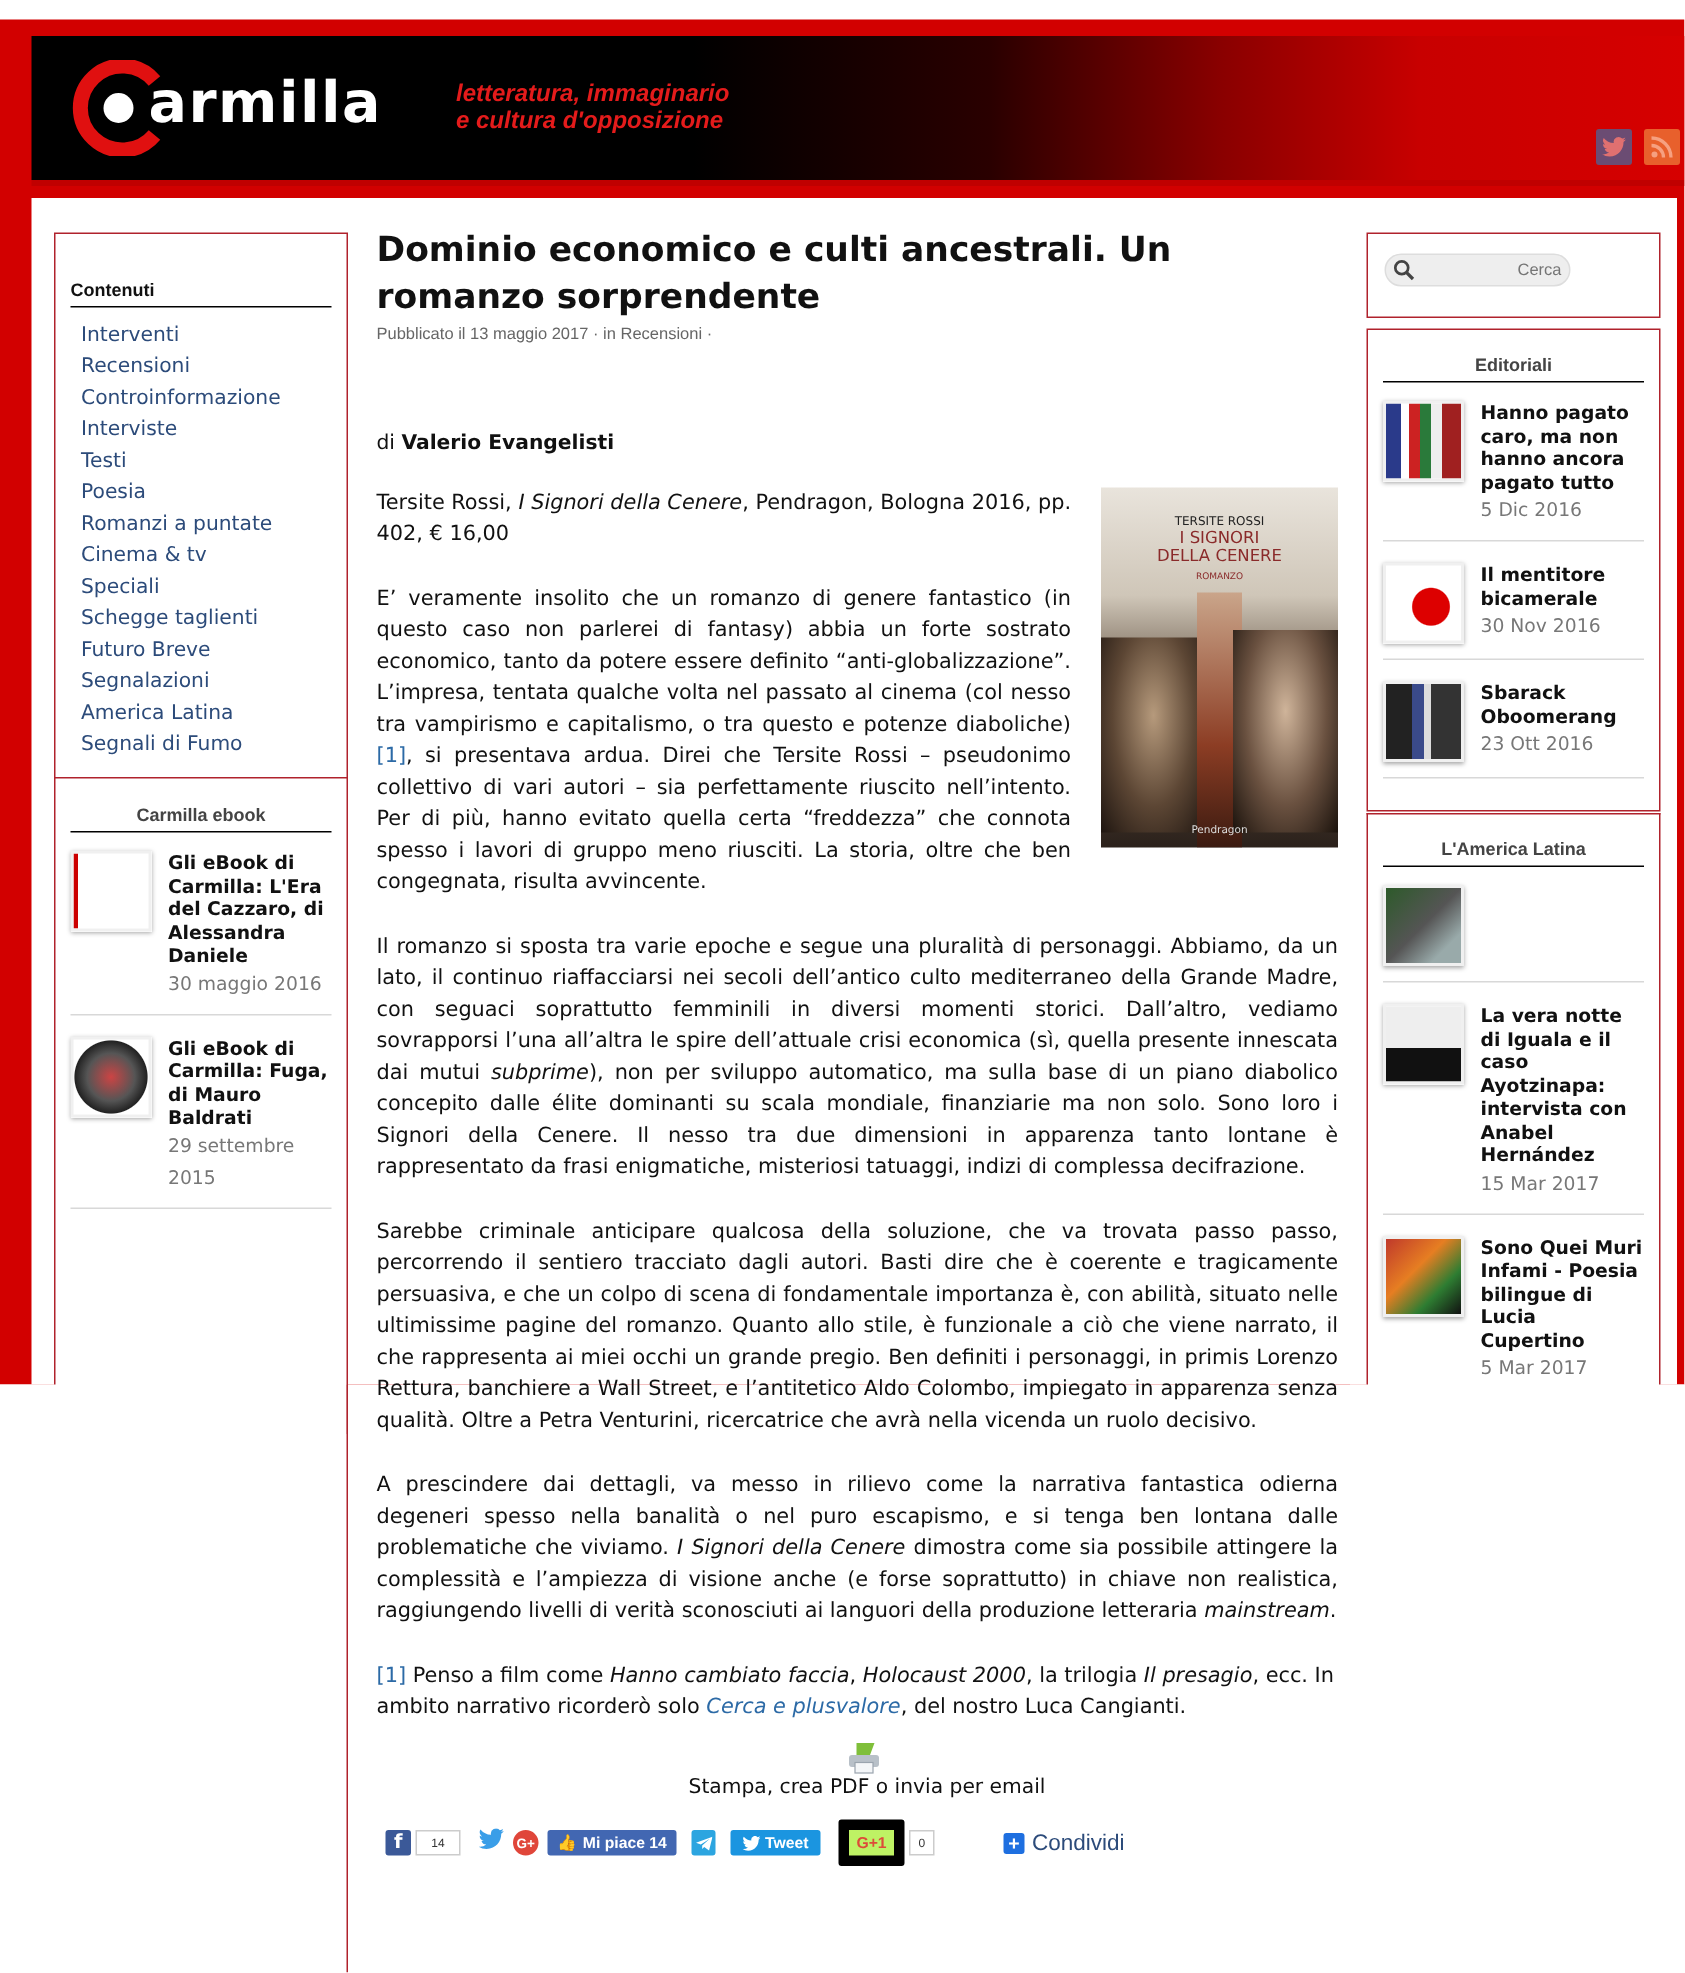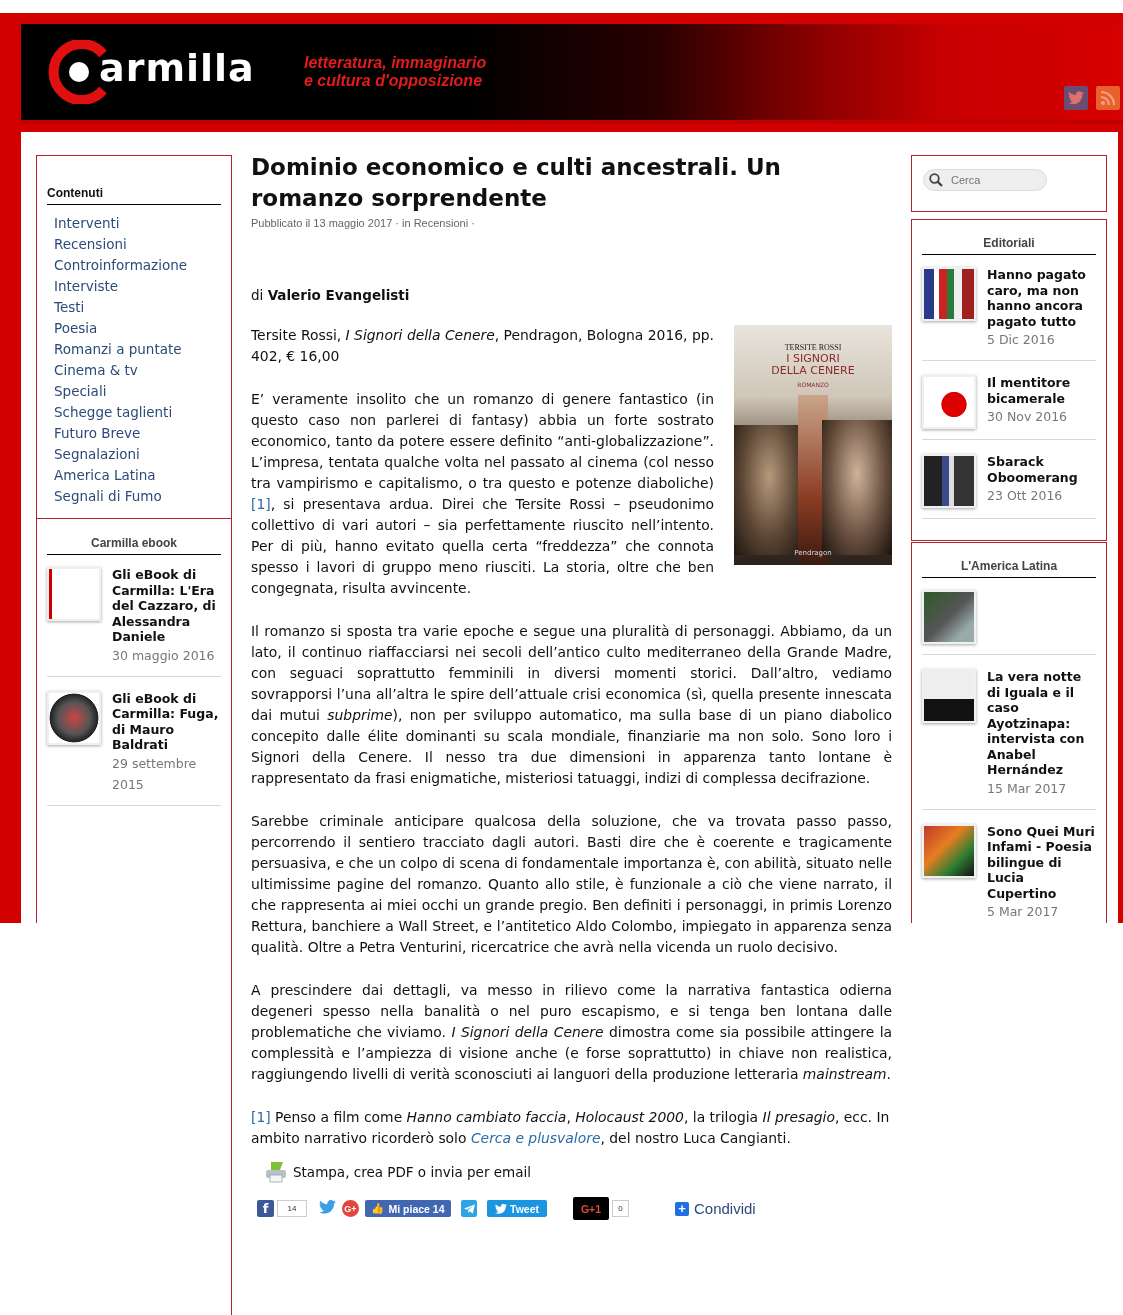--- a/index.html
+++ b/index.html
@@ -44,38 +44,38 @@
   
   .main { position:absolute; left:251px; top:152px; width:641px; }
   .title { font-family:"DejaVu Sans", sans-serif; font-weight:bold; font-size:23px; line-height:31px; margin:0; color:#111; }
   .meta { font-family:"Liberation Sans", sans-serif; font-size:11px; color:#666; margin-top:3px; }
   .meta span.cat { color:#666; }
   .byline { font-size:13.5px; margin-top:58px; }
   p.body { font-size:13.9px; line-height:21px; margin:0 0 22px 0; text-align:justify; }
   .lnk { color:#2c6aa6; cursor:pointer; }
   .cover { float:right; width:158px; height:240px; margin:0 0 10px 20px; position:relative; overflow:hidden;
            background:linear-gradient(180deg,#e9e4dc 0%,#cfc6b8 30%,#6a5a4a 55%,#2b211b 100%); }
-  .cover .c-author { position:absolute; top:18px; left:0; right:0; text-align:center; font-size:8px; color:#222;font-family:Liberation Serif, serif; }
+  .cover .c-author { position:absolute; top:18px; left:0; right:0; text-align:center; font-size:8px; color:#222; }
   .cover .c-title { position:absolute; top:28px; left:0; right:0; text-align:center; font-size:11px; line-height:12px; color:#8a2a2a; }
   .cover .c-sub { position:absolute; top:56px; left:0; right:0; text-align:center; font-size:6px; color:#8a2a2a; }
   .cover .c-pub { position:absolute; bottom:8px; left:0; right:0; text-align:center; font-size:7px; color:#ddd; }
   .cover .face-l { position:absolute; left:0; top:100px; width:70px; height:130px; background:radial-gradient(ellipse at 50% 40%,#b69a7c 0%,#5c4634 55%,#1e1510 100%); }
   .cover .face-r { position:absolute; right:0; top:95px; width:70px; height:135px; background:radial-gradient(ellipse at 50% 40%,#cfb49a 0%,#6a5140 55%,#1a120c 100%); }
   .cover .street { position:absolute; left:64px; top:70px; width:30px; height:170px; background:linear-gradient(180deg,#caa58a,#8c3d24 60%,#3a1a10); }
 
-  .print { display:flex; align-items:center; margin-top:10px; margin-left:13px; font-size:13.5px; cursor:pointer; }
+  .print { display:flex; align-items:center; margin-top:10px; margin-left:13px; font-size:13.5px; cursor:pointer;flex-direction:column; }
   .share { display:flex; align-items:center; margin-top:14px; margin-left:6px; gap:6px; font-family:"Liberation Sans", sans-serif; }
   .sbtn { height:17px; border-radius:2px; display:flex; align-items:center; justify-content:center; color:#fff; font-size:10.5px; font-weight:bold; cursor:pointer; }
   .count { height:15px; border:1px solid #ccc; font-size:8px; color:#333; display:flex; align-items:center; justify-content:center; background:#fff; }
   .condividi { margin-left:40px; display:flex; align-items:center; font-size:15px; color:#2c4b7a; cursor:pointer; }
   .plus { width:14px; height:14px; background:#1e6fe0; border-radius:2px; color:#fff; font-size:13px; font-weight:bold; display:flex; align-items:center; justify-content:center; margin-right:5px; line-height:14px; }
 
   .search { position:absolute; left:11px; top:13px; width:124px; height:22px; border-radius:12px; background:#eee;
             border:1px solid #ddd; display:flex; align-items:center; box-sizing:border-box; padding-left:5px; }
-  .search input { border:none; background:transparent; outline:none; font-family:"Liberation Sans", sans-serif; font-size:11px; color:#999; width:90px; margin-left:6px; }
+  .search input { border:none; background:transparent; outline:none; font-family:"Liberation Sans", sans-serif; font-size:11px; color:#999; width:90px; margin-left:6px;text-align:right; }
 
   
   .vline { position:absolute; left:231px; top:923px; width:1px; height:392px; background:#b0222c; }
 </style>
 </head>
 <body>
 
 <div class="redframe"></div>
 
 <header class="header">
@@ -212,21 +212,21 @@
       <svg width="11" height="10" viewBox="0 0 12 10">
           <path d="M0 4.5 L12 0 L9.5 10 L6 7.5 L4.5 9 L4.5 6.5 L10 1.5 L3.5 5.8 Z" fill="#fff"></path>
         </svg>
     </div>
     <div class="sbtn" style="width:60px;margin-left:4px;background:#1b95e0;text-align:center;">
       <svg width="12" height="10" viewBox="0 0 24 20" style="margin-right:3px;">
           <path d="M24 2.4a9.8 9.8 0 0 1-2.8.8A4.9 4.9 0 0 0 23.3.4a9.9 9.9 0 0 1-3.1 1.2A4.9 4.9 0 0 0 11.8 6 14 14 0 0 1 1.7.9a4.9 4.9 0 0 0 1.5 6.6A4.9 4.9 0 0 1 1 6.9v.1a4.9 4.9 0 0 0 3.9 4.8 4.9 4.9 0 0 1-2.2.1 4.9 4.9 0 0 0 4.6 3.4A9.9 9.9 0 0 1 0 17.3 14 14 0 0 0 7.5 19.5c9 0 14-7.5 14-14v-.6A10 10 0 0 0 24 2.4z" fill="#fff"></path>
         </svg>
         <span>Tweet</span>
     </div>
-    <div class="sbtn" style="width:30px;margin-left:20px;background:#000000;border:3px solid #000000;color:#dd4b39;">G+1</div>
+    <div class="sbtn" style="width:30px;margin-left:6px;background:#bef264;border:7px solid #000000;color:#dd4b39;">G+1</div>
     <div class="count" style="width:15px;margin-left:-3px;">0</div>
     <div class="condividi">
       <span class="plus">+</span>
         <span>Condividi</span>
     </div>
   </div>
 </main>
 
 <div class="box" style="left:911px;top:155px;width:194px;height:55px;">
   <div class="search">

